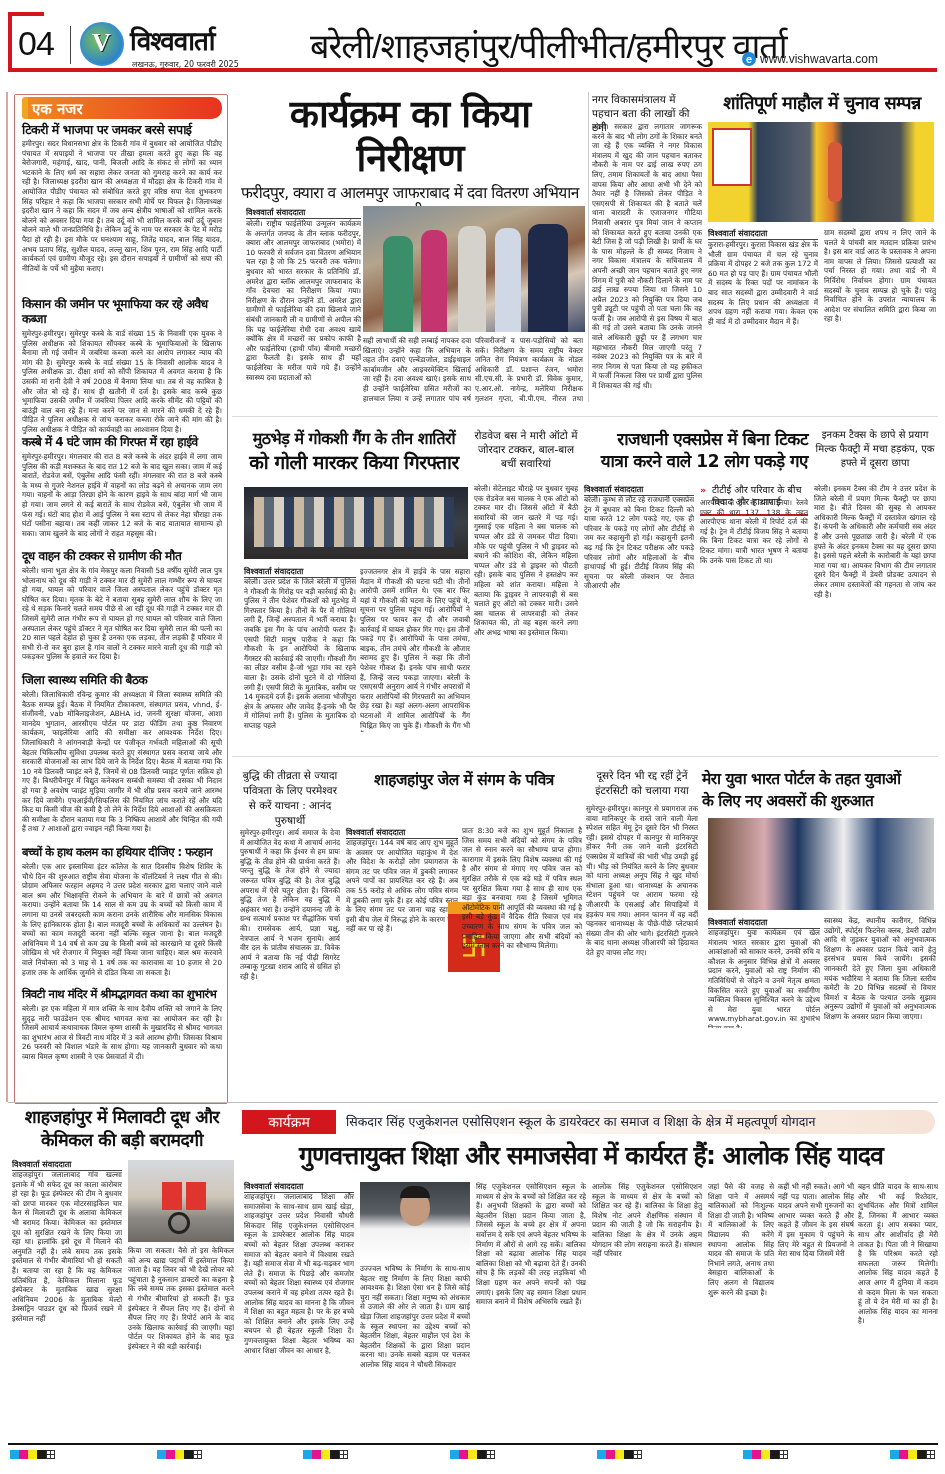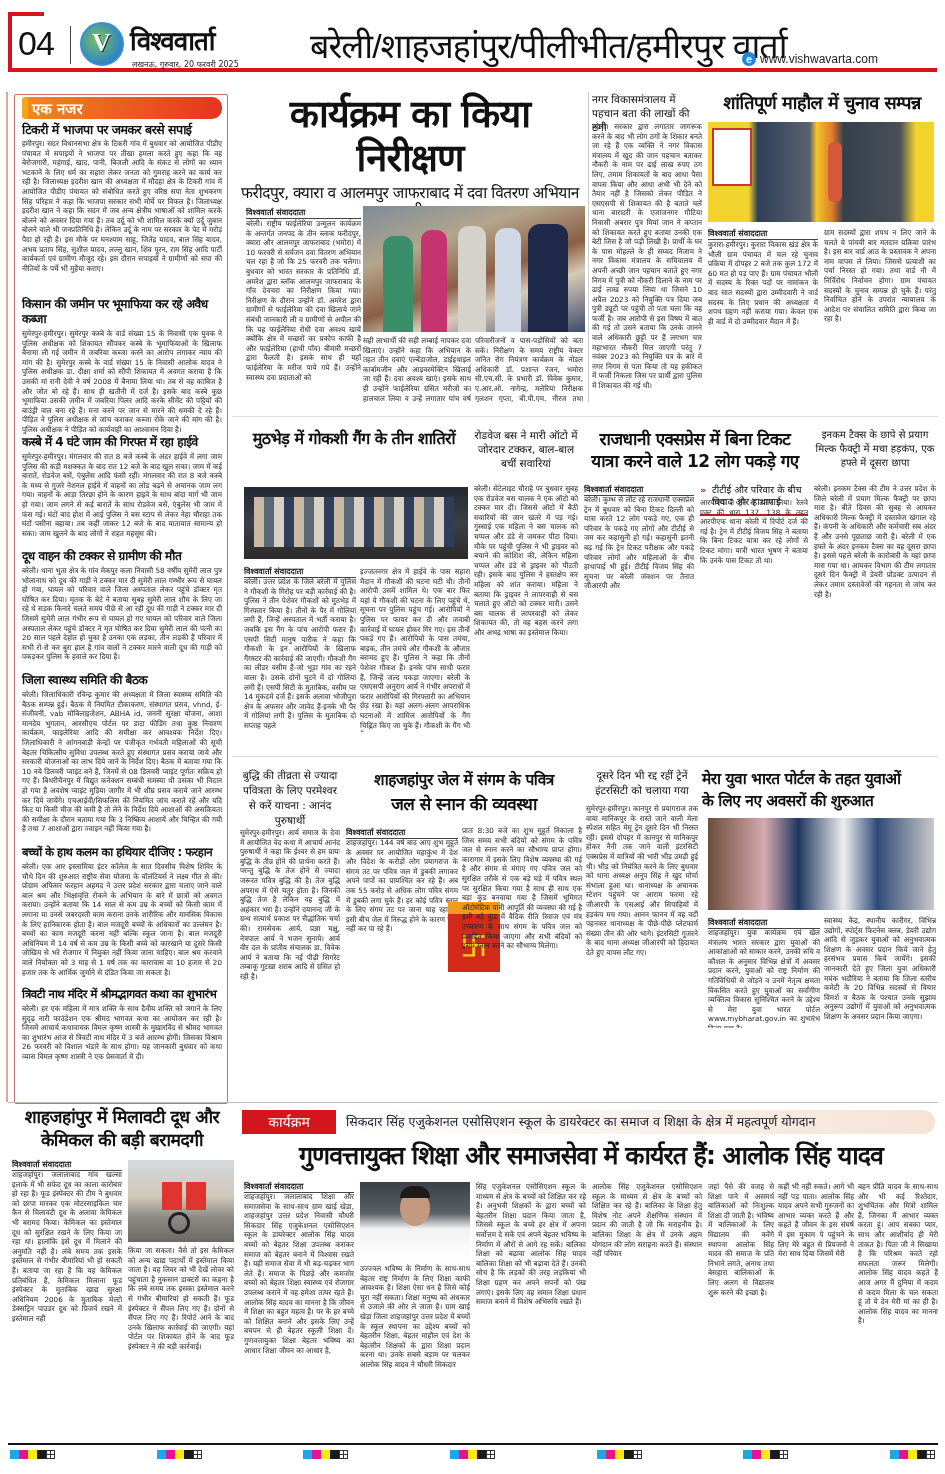--- a/index.html
+++ b/index.html
@@ -116,34 +116,35 @@
 </div>
 <div class="abs" style="left:708px;top:227px;width:110px">
     <div class="byline">विश्ववार्ता संवाददाता</div>
   </div>
 <div class="abs body" style="left:708px;top:240px;width:110px;height:160px">कुरारा-हमीरपुर। कुरारा विकास खंड क्षेत्र के भौली ग्राम पंचायत में चल रहे चुनाव प्रक्रिया में दोपहर 2 बजे तक कुल 172 में 60 मत हो पड़ पाए हैं। ग्राम पंचायत भौली में सदस्य के रिक्त पदों पर नामांकन के बाद सात सदस्यों द्वारा उम्मीदवारी ने वार्ड सदस्य के लिए प्रधान की अध्यक्षता में शपथ ग्रहण नहीं कराया गया। केवल एक ही वार्ड में दो उम्मीदवार मैदान में हैं।</div>
 <div class="abs body" style="left:824px;top:228px;width:112px;height:172px">ग्राम सदस्यों द्वारा शपथ न लिए जाने के चलते ये पांचवी बार मतदान प्रक्रिया प्रारंभ है। इस बार वार्ड आठ के प्रस्तावक ने अपना नाम वापस ले लिया। जिससे प्रत्याशी का पर्चा निरस्त हो गया। तथा वार्ड नौ में निर्विरोध निर्वाचन होगा। ग्राम पंचायत सदस्यों के चुनाव सम्पन्न हो चुके हैं। परंतु निर्वाचित होने के उपरांत न्यायालय के आदेश पर संचालित समिति द्वारा किया जा रहा है।</div>
 
 <div class="abs" style="left:240px;top:414px;width:10px"></div>
 <div class="abs" style="left:236px;top:428px;width:236px;text-align:center">
   <div class="hl" style="font-size:16px;line-height:22px;white-space:nowrap">मुठभेड़ में गोकशी गैंग के तीन शातिरों</div>
+  <div class="hl" style="font-size:19px;line-height:24px">को गोली मारकर किया गिरफ्तार</div>
 </div>
 <div class="abs photo" style="left:244px;top:487px;width:224px;height:72px;background:linear-gradient(180deg,#232832 0%,#3a3f48 50%,#2c2a2a 100%)">
   <div style="position:absolute;left:10px;top:10px;width:200px;height:50px;background:repeating-linear-gradient(90deg,#c9b8a2 0 10px,#5a6774 10px 20px,#d8d0c2 20px 30px,#2e3e5a 30px 40px)"></div>
 </div>
 <div class="abs" style="left:244px;top:565px;width:112px">
     <div class="byline">विश्ववार्ता संवाददाता</div>
   </div>
 <div class="abs body" style="left:244px;top:577px;width:112px;height:155px">बरेली। उत्तर प्रदेश के जिले बरेली में पुलिस ने गौकशी के गिरोह पर बड़ी कार्रवाई की है। पुलिस ने तीन पेशेवर गौकशों को मुठभेड़ में गिरफ्तार किया है। तीनों के पैर में गोलियां लगी हैं, जिन्हें अस्पताल में भर्ती कराया है। जबकि इस गैंग के पांच आरोपी फरार हैं। एसपी सिटी मानुष पारीक ने कहा कि गौकशी के इन आरोपियों के खिलाफ गैंगस्टर की कार्रवाई की जाएगी। गौकशी गैंग का लीडर वसीम है-जो भूड़ा गांव का रहने वाला है। उसके दोनों घुटने में दो गोलियां लगी हैं। एसपी सिटी के मुताबिक, वसीम पर 14 मुकदमे दर्ज हैं। इसके अलावा भोजीपुरा क्षेत्र के अफसर और जावेद हैं-इनके भी पैर में गोलियां लगी हैं। पुलिस के मुताबिक दो सप्ताह पहले</div>
 <div class="abs body" style="left:360px;top:567px;width:110px;height:165px">इज्जतनगर क्षेत्र में हाईवे के पास सहारा मैदान में गौकशी की घटना घटी थी। तीनों आरोपी उसमें शामिल थे। एक बार फिर यहां ये गौकशी की घटना के लिए पहुंचे थे, सूचना पर पुलिस पहुंच गई। आरोपियों ने पुलिस पर फायर कर दी और जवाबी कार्रवाई में घायल होकर गिर गए। इस तीनों पकड़े गए हैं। आरोपियों के पास तमंचा, बाइक, तीन तमंचे और गौकशी के औजार बरामद हुए हैं। पुलिस ने कहा कि तीनों पेशेवर गौकश हैं। इनके पांच साथी फरार हैं, जिन्हें जल्द पकड़ा जाएगा। बरेली के एसएसपी अनुराग आर्य ने गंभीर अपराधों में फरार आरोपियों की गिरफ्तारी का अभियान छेड़ रखा है। यहां अलग-अलग आपराधिक घटनाओं में शामिल आरोपियों के गैंग चिह्नित किए जा चुके हैं। गौकशी के गैंग भी हैं।</div>
 
 <div class="abs" style="left:474px;top:428px;width:104px;text-align:center;font-size:10.5px;line-height:14px;color:#111">रोडवेज बस ने मारी ऑटो में जोरदार टक्कर, बाल-बाल बचीं सवारियां</div>
 <div class="abs body" style="left:474px;top:484px;width:104px;height:248px">बरेली। सेटेलाइट चौराहे पर बुधवार सुबह एक रोडवेज बस चालक ने एक ऑटो को टक्कर मार दी। जिससे ऑटो में बैठी सवारियों की जान खतरे में पड़ गई। गुस्साई एक महिला ने बस चालक को चप्पल और डंडे से जमकर पीटा दिया। मौके पर पहुंची पुलिस ने भी ड्राइवर को बचाने की कोशिश की, लेकिन महिला चप्पल और डंडे से ड्राइवर को पीटती रही। इसके बाद पुलिस ने हस्तक्षेप कर महिला को शांत कराया। महिला ने बताया कि ड्राइवर ने लापरवाही से बस चलाते हुए ऑटो को टक्कर मारी। उसने बस चालक से लापरवाही को लेकर शिकायत की, तो वह बहस करने लगा और अभद्र भाषा का इस्तेमाल किया।</div>
 
-<div class="abs" style="left:582px;top:428px;width:226px;text-align:center">
+<div class="abs" style="left:582px;top:428px;width:226px;text-align:right">
   <div class="hl" style="font-size:17px;line-height:22px;white-space:nowrap">राजधानी एक्सप्रेस में बिना टिकट</div>
   <div class="hl" style="font-size:17px;line-height:22px;white-space:nowrap">यात्रा करने वाले 12 लोग पकड़े गए</div>
 </div>
 <div class="abs" style="left:584px;top:483px;width:110px">
     <div class="byline">विश्ववार्ता संवाददाता</div>
   </div>
 <div class="abs body" style="left:584px;top:495px;width:110px;height:237px">बरेली। कुम्भ से लौट रहे राजधानी एक्सप्रेस ट्रेन में बुधवार को बिना टिकट दिल्ली को यात्रा करते 12 लोग पकड़े गए, एक ही परिवार के पकड़े गए लोगों और टीटीई से जम कर कहासुनी हो गई। कहासुनी इतनी बढ़ गई कि ट्रेन टिकट परीक्षक और पकड़े परिवार लोगों और महिलाओं के बीच हाथापाई भी हुई। टीटीई विजय सिंह की सूचना पर बरेली जंक्शन पर तैनात जीआरपी और</div>
 <div class="abs" style="left:700px;top:484px;width:108px;font-size:9.5px;line-height:12px;color:#111;border-bottom:2px solid #d3161d;padding-bottom:6px;padding-left:12px">
   <span style="position:absolute;left:0;top:0;color:#d3161d;font-weight:bold">»</span>
   <span>टीटीई और परिवार के बीच विवाद और हाथापाई</span>
@@ -151,21 +152,20 @@
 <div class="abs body" style="left:700px;top:498px;width:108px;height:210px">आरपीएफ ने ट्रेन से उतार लिया। रेलवे एक्ट की धारा 137, 138 के तहत आरपीएफ थाना बरेली में रिपोर्ट दर्ज की गई है। ट्रेन में टीटीई विजय सिंह ने बताया कि बिना टिकट यात्रा कर रहे लोगों से टिकट मांगा। यात्री भारत भूषण ने बताया कि उनके पास टिकट तो था।</div>
 
 <div class="abs" style="left:812px;top:428px;width:126px;text-align:center;font-size:10px;line-height:14px;color:#111">इनकम टैक्स के छापे से प्रयाग मिल्क फैक्ट्री में मचा हड़कंप, एक हफ्ते में दूसरा छापा</div>
 <div class="abs body" style="left:814px;top:484px;width:122px;height:248px">बरेली। इनकम टैक्स की टीम ने उत्तर प्रदेश के जिले बरेली में प्रयाग मिल्क फैक्ट्री पर छापा मारा है। बीते दिवस की सुबह से आयकर अधिकारी मिल्क फैक्ट्री में दस्तावेज खंगाल रहे हैं। कंपनी के अधिकारी और कर्मचारी सब अंदर हैं और उनसे पूछताछ जारी है। बरेली में एक हफ्ते के अंदर इनकम टैक्स का यह दूसरा छापा है। इससे पहले बरेली के कारोबारी के यहां छापा मारा गया था। आयकर विभाग की टीम लगातार दूसरे दिन फैक्ट्री में डेयरी प्रोडक्ट उत्पादन से लेकर तमाम दस्तावेजों की गहनता से जांच कर रही है।</div>
 
 <div class="abs" style="left:240px;top:768px;width:100px;text-align:center;font-size:10.5px;line-height:15px;color:#111">बुद्धि की तीव्रता से ज्यादा पवित्रता के लिए परमेश्वर से करें याचना : आनंद पुरुषार्थी</div>
 <div class="abs body" style="left:240px;top:828px;width:100px;height:200px">सुमेरपुर-हमीरपुर। आर्य समाज के देवा में आयोजित वेद कथा में आचार्य आनंद पुरुषार्थी ने कहा कि ईश्वर से हम प्रायः बुद्धि के तीव्र होने की प्रार्थना करते हैं। परन्तु बुद्धि के तेज होने से ज्यादा जरूरत पवित्र बुद्धि की है। तेज बुद्धि अपराध में ऐसे चतुर होता है। जिनकी बुद्धि तेज है लेकिन वह बुद्धि में अहंकार भरा है। उन्होंने दयानन्द जी के ग्रन्थ सत्यार्थ प्रकाश पर सैद्धांतिक चर्चा की। रामसेवक आर्य, प्रज्ञा चक्षु, नेत्रपाल आर्य ने भजन सुनाये। आर्य वीर दल के प्रांतीय संचालक डा. विवेक आर्य ने बताया कि नई पीढ़ी सिगरेट तम्बाकू गुटखा शराब आदि से ग्रसित हो रही है।</div>
 
 <div class="abs" style="left:344px;top:768px;width:240px;text-align:center">
   <div class="hl" style="font-size:15.5px;line-height:24px;white-space:nowrap">शाहजहांपुर जेल में संगम के पवित्र</div>
-  <div class="hl" style="font-size:17px;line-height:24px">जल से स्नान की व्यवस्था</div>
 </div>
 <div class="abs" style="left:346px;top:826px;width:112px">
     <div class="byline">विश्ववार्ता संवाददाता</div>
   </div>
 <div class="abs body" style="left:346px;top:838px;width:112px;height:190px">शाहजहांपुर। 144 वर्ष बाद आए शुभ मुहूर्त के अवसर पर आयोजित महाकुंभ में देश और विदेश के करोड़ों लोग प्रयागराज के संगम तट पर पवित्र जल में डुबकी लगाकर अपने पापों का प्रायश्चित कर रहे हैं। अब तक 55 करोड़ से अधिक लोग पवित्र संगम में डुबकी लगा चुके हैं। हर कोई पवित्र स्नान के लिए संगम तट पर जाना चाह रहा है। इसी बीच जेल में निरुद्ध होने के कारण ऐसा नहीं कर पा रहे हैं।</div>
 <div class="abs photo" style="left:448px;top:902px;width:52px;height:70px;background:#d42a1a">
   <div style="position:absolute;left:0;top:0;width:52px;height:12px;background:#f19a1b"></div>
   <div style="position:absolute;left:14px;top:28px;font-size:24px;color:#f2d21c;font-weight:bold">卐</div>
 </div>
 <div class="abs body" style="left:462px;top:826px;width:120px;height:202px">प्रातः 8:30 बजे का शुभ मुहूर्त निकाला है जिस समय सभी बंदियों को संगम के पवित्र जल से स्नान करने का सौभाग्य प्राप्त होगा। कारागार में इसके लिए विशेष व्यवस्था की गई है और संगम से मंगाए गए पवित्र जल को सुरक्षित तरीके से एक बड़े घड़े में पवित्र स्थल पर सुरक्षित किया गया है साथ ही साथ एक बड़ा कुंड बनवाया गया है जिसमें भूमिगत ऑटोमेटिक पानी आपूर्ति की व्यवस्था की गई है इसी बड़े कुंड में वैदिक रीति रिवाज एवं मंत्र उच्चारण के साथ संगम के पवित्र जल को प्रवाहित किया जाएगा और सभी बंदियों को इसमें स्नान करने का सौभाग्य मिलेगा।</div>

